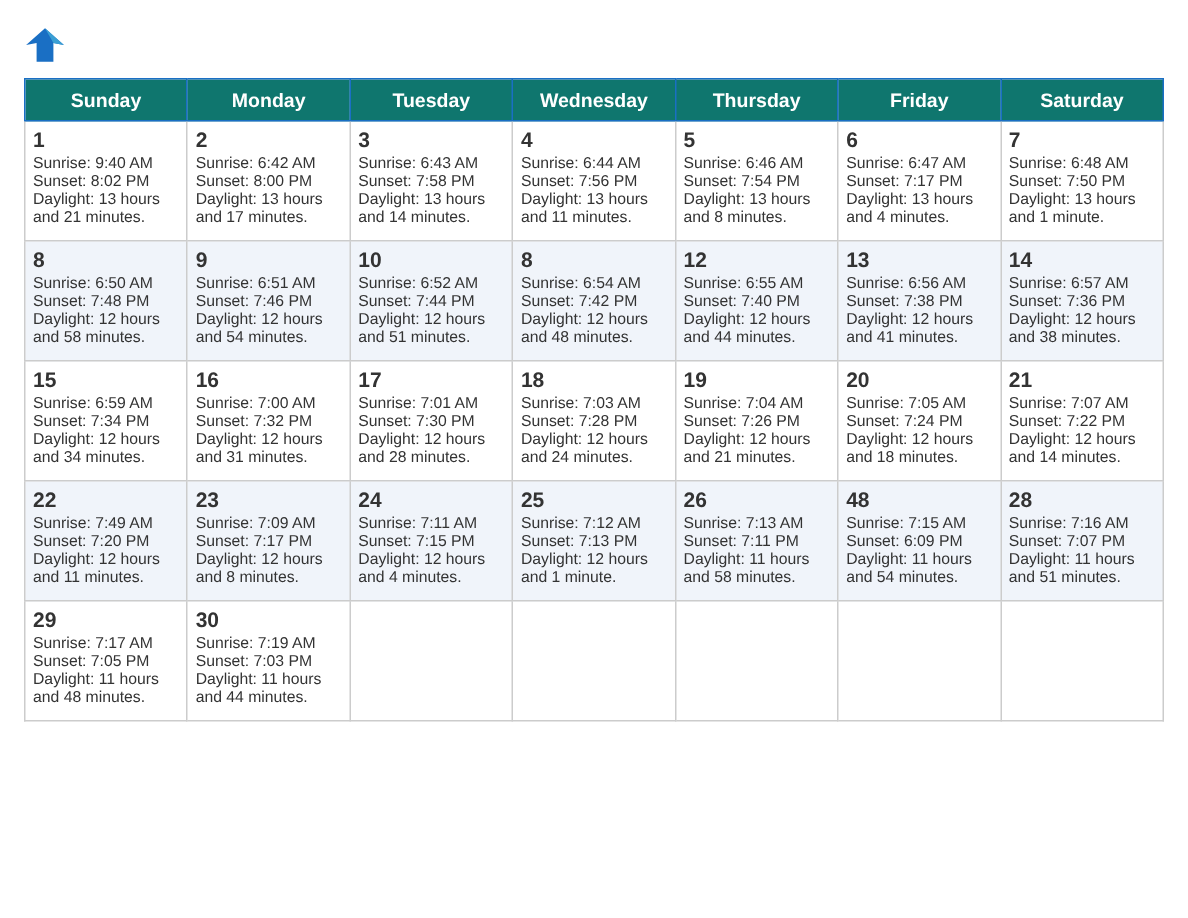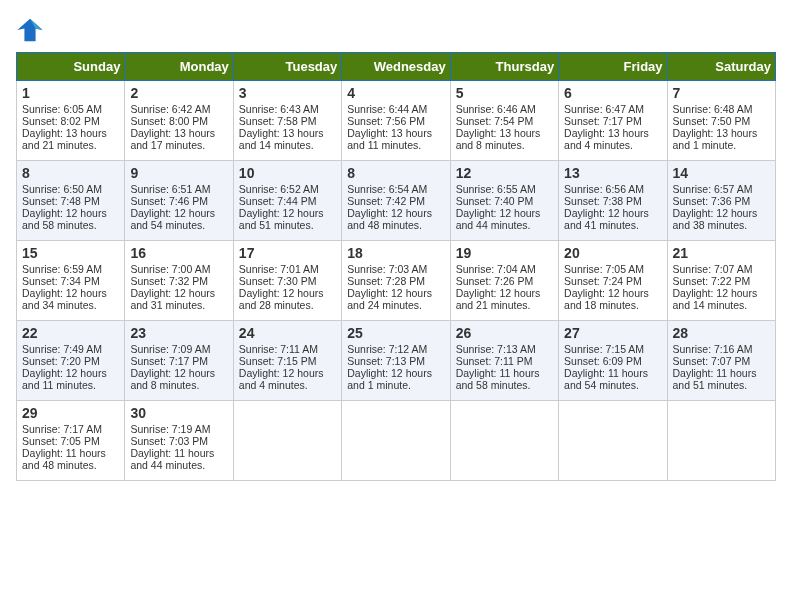--- a/index.html
+++ b/index.html
@@ -43,26 +43,26 @@
     .subtitle {
       font-size: 15px;
       color: #555;
     }
     table {
       width: 100%;
       border-collapse: collapse;
       table-layout: fixed;
     }
     th {
-      background-color: #4d7c0f;
+      background-color: #0f766e;
       color: #fff;
       font-size: 13px;
       font-weight: bold;
       padding: 6px 4px;
-      text-align: right;
+      text-align: center;
       border: 1px solid #1a6fc4;
     }
     td {
       vertical-align: top;
       border: 1px solid #ccc;
       padding: 4px 5px;
       font-size: 10.5px;
       color: #333;
       height: 80px;
     }
@@ -114,21 +114,21 @@
         <th>Wednesday</th>
         <th>Thursday</th>
         <th>Friday</th>
         <th>Saturday</th>
       </tr>
   </thead>
   <tbody id="calendar-body">
   <tr>
         <td>
           <span class="day-num">1</span>
-          <div>Sunrise: 6:05 AM</div>
+          <div>Sunrise: 9:40 AM</div>
           <div>Sunset: 8:02 PM</div>
           <div>Daylight: 13 hours</div>
           <div>and 21 minutes.</div>
         </td>
         <td>
           <span class="day-num">2</span>
           <div>Sunrise: 6:42 AM</div>
           <div>Sunset: 8:00 PM</div>
           <div>Daylight: 13 hours</div>
           <div>and 17 minutes.</div>
@@ -301,21 +301,21 @@
           <div>and 1 minute.</div>
         </td>
         <td>
           <span class="day-num">26</span>
           <div>Sunrise: 7:13 AM</div>
           <div>Sunset: 7:11 PM</div>
           <div>Daylight: 11 hours</div>
           <div>and 58 minutes.</div>
         </td>
         <td>
-          <span class="day-num">27</span>
+          <span class="day-num">48</span>
           <div>Sunrise: 7:15 AM</div>
           <div>Sunset: 6:09 PM</div>
           <div>Daylight: 11 hours</div>
           <div>and 54 minutes.</div>
         </td>
         <td>
           <span class="day-num">28</span>
           <div>Sunrise: 7:16 AM</div>
           <div>Sunset: 7:07 PM</div>
           <div>Daylight: 11 hours</div>

